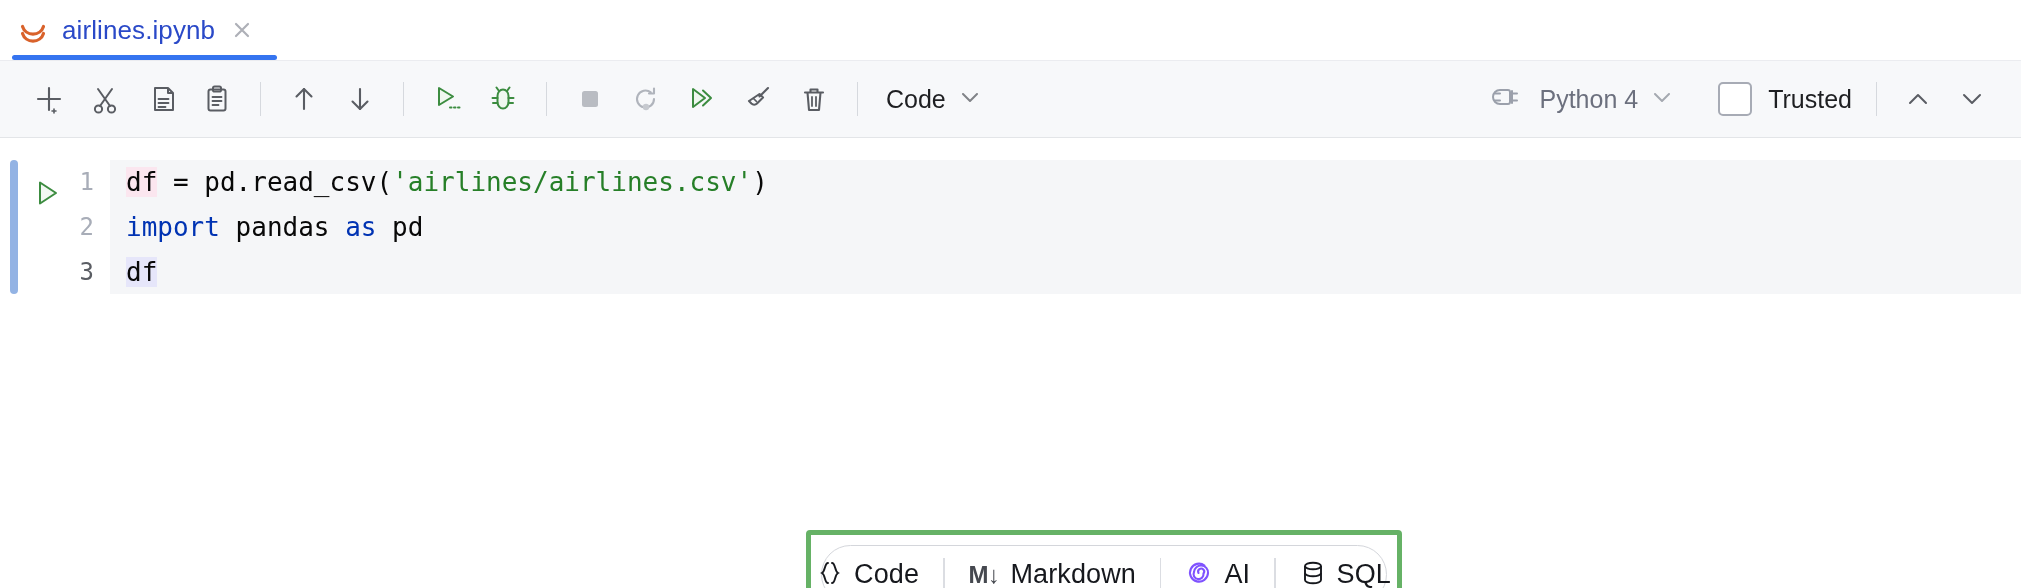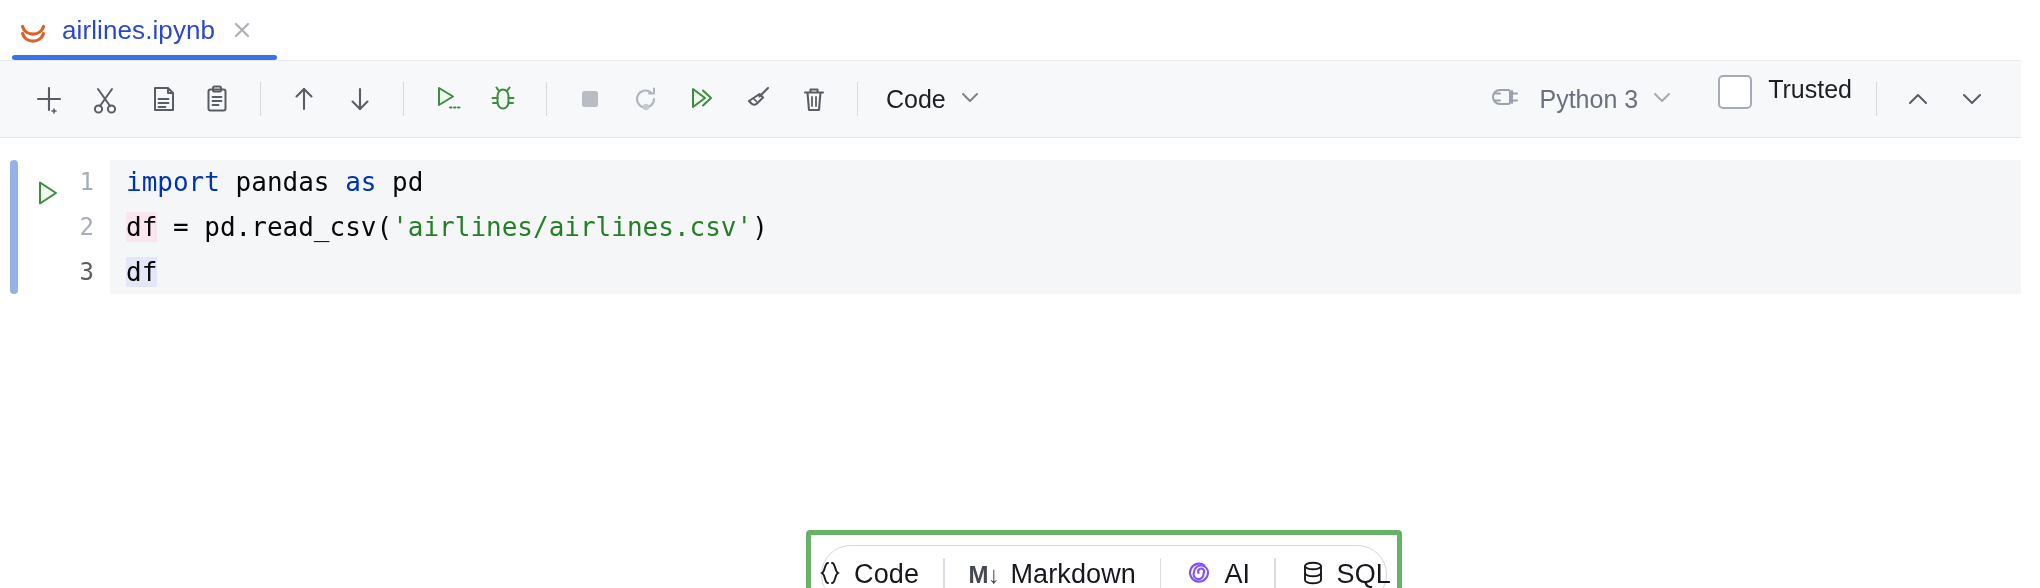--- a/index.html
+++ b/index.html
@@ -27,21 +27,21 @@
   .tb-right{display:flex;align-items:center;gap:0;margin-left:auto;}
   .tbtn{width:54px;height:54px;border-radius:7px;display:flex;align-items:center;justify-content:center;
         background:transparent;border:0;padding:0;cursor:default;}
   .tbtn svg{display:block;}
   .sep{width:1px;height:34px;background:#D6D9DE;margin:0 14px;flex:0 0 auto;}
   .dropdown{display:flex;align-items:center;gap:12px;height:48px;padding:0 12px;border-radius:7px;cursor:default;}
   .dd-text{font-size:25px;color:#1E1F22;white-space:nowrap;}
   .dd-text.muted{color:#6C707E;}
   .chev{flex:0 0 auto;opacity:.75;}
   .checkbox{width:30px;height:30px;border:2px solid #A7ABB5;border-radius:5px;background:#fff;flex:0 0 auto;}
-  .trusted-wrap{display:flex;gap:16px;padding:0 10px;height:48px;cursor:default;}
+  .trusted-wrap{display:flex;align-items:center;gap:16px;padding:0 10px;height:48px;cursor:default;}
   .trusted-label{font-size:25px;color:#1E1F22;}
   .plug{flex:0 0 auto;margin-right:4px;}
 
   
   .sheet{position:relative;height:calc(588px - 60px - 78px);background:#ffffff;}
 
   .cell{position:relative;margin-top:22px;height:134px;}
   .cell-accent{position:absolute;left:10px;top:0;width:8px;height:134px;background:#93B3E4;border-radius:4px;}
   .gutter{position:absolute;left:0;top:0;width:110px;height:134px;}
   .run-btn{position:absolute;left:30px;top:16px;width:34px;height:34px;display:flex;align-items:center;justify-content:center;}
@@ -214,21 +214,21 @@
 
       <div class="dropdown" style="margin-left:18px;">
         <span class="plug">
           <svg width="32" height="26" viewBox="0 0 32 26">
             <path d="M4 9.5 h5 M4 16.5 h5" stroke="#9BA0AB" stroke-width="2" stroke-linecap="round"></path>
             <path d="M9 6 h8 a2 2 0 0 1 2 2 v10 a2 2 0 0 1 -2 2 h-8 a6 6 0 0 1 0 -14 z" fill="none" stroke="#9BA0AB" stroke-width="2" stroke-linejoin="round"></path>
             <path d="M21 7 v12" stroke="#9BA0AB" stroke-width="2" stroke-linecap="round"></path>
             <path d="M21 9.5 h5 M21 16.5 h5" stroke="#9BA0AB" stroke-width="2" stroke-linecap="round"></path>
           </svg>
         </span>
-        <span class="dd-text muted">Python 3</span>
+        <span class="dd-text muted">Python 4</span>
         <span class="chev">
           <svg width="24" height="24" viewBox="0 0 24 24">
             <path d="M5 9 L12 16 L19 9" fill="none" stroke="#8A8F99" stroke-width="2" stroke-linecap="round" stroke-linejoin="round"></path>
           </svg>
         </span>
       </div>
 
       <div class="trusted-wrap" style="margin-left:22px;">
         <span class="checkbox"></span>
         <span class="trusted-label">Trusted</span>
@@ -261,21 +261,21 @@
           </svg>
         </span>
         <div class="linenos">
           <div>1</div>
           <div>2</div>
           <div class="cur">3</div>
         </div>
       </div>
 
       <div class="code-area">
-        <div class="code" id="code-lines"><div><span class="kw">import</span><span> pandas </span><span class="kw">as</span><span> pd</span></div><div><span class="hl-write">df</span><span> = pd.read_csv(</span><span class="str">'airlines/airlines.csv'</span><span>)</span></div><div><span class="hl-read">df</span></div></div>
+        <div class="code" id="code-lines"><div><span class="hl-write">df</span><span> = pd.read_csv(</span><span class="str">'airlines/airlines.csv'</span><span>)</span></div><div><span class="kw">import</span><span> pandas </span><span class="kw">as</span><span> pd</span></div><div><span class="hl-read">df</span></div></div>
       </div>
     </div>
 
     <div class="picker-highlight">
       <div class="picker">
 
         <div class="pitem">
           <span>
             <svg width="26" height="28" viewBox="0 0 26 28">
               <path d="M11 4 C7.5 4 8.5 12 5 14 C8.5 16 7.5 24 11 24" fill="none" stroke="#16181D" stroke-width="1.9" stroke-linecap="round"></path>

